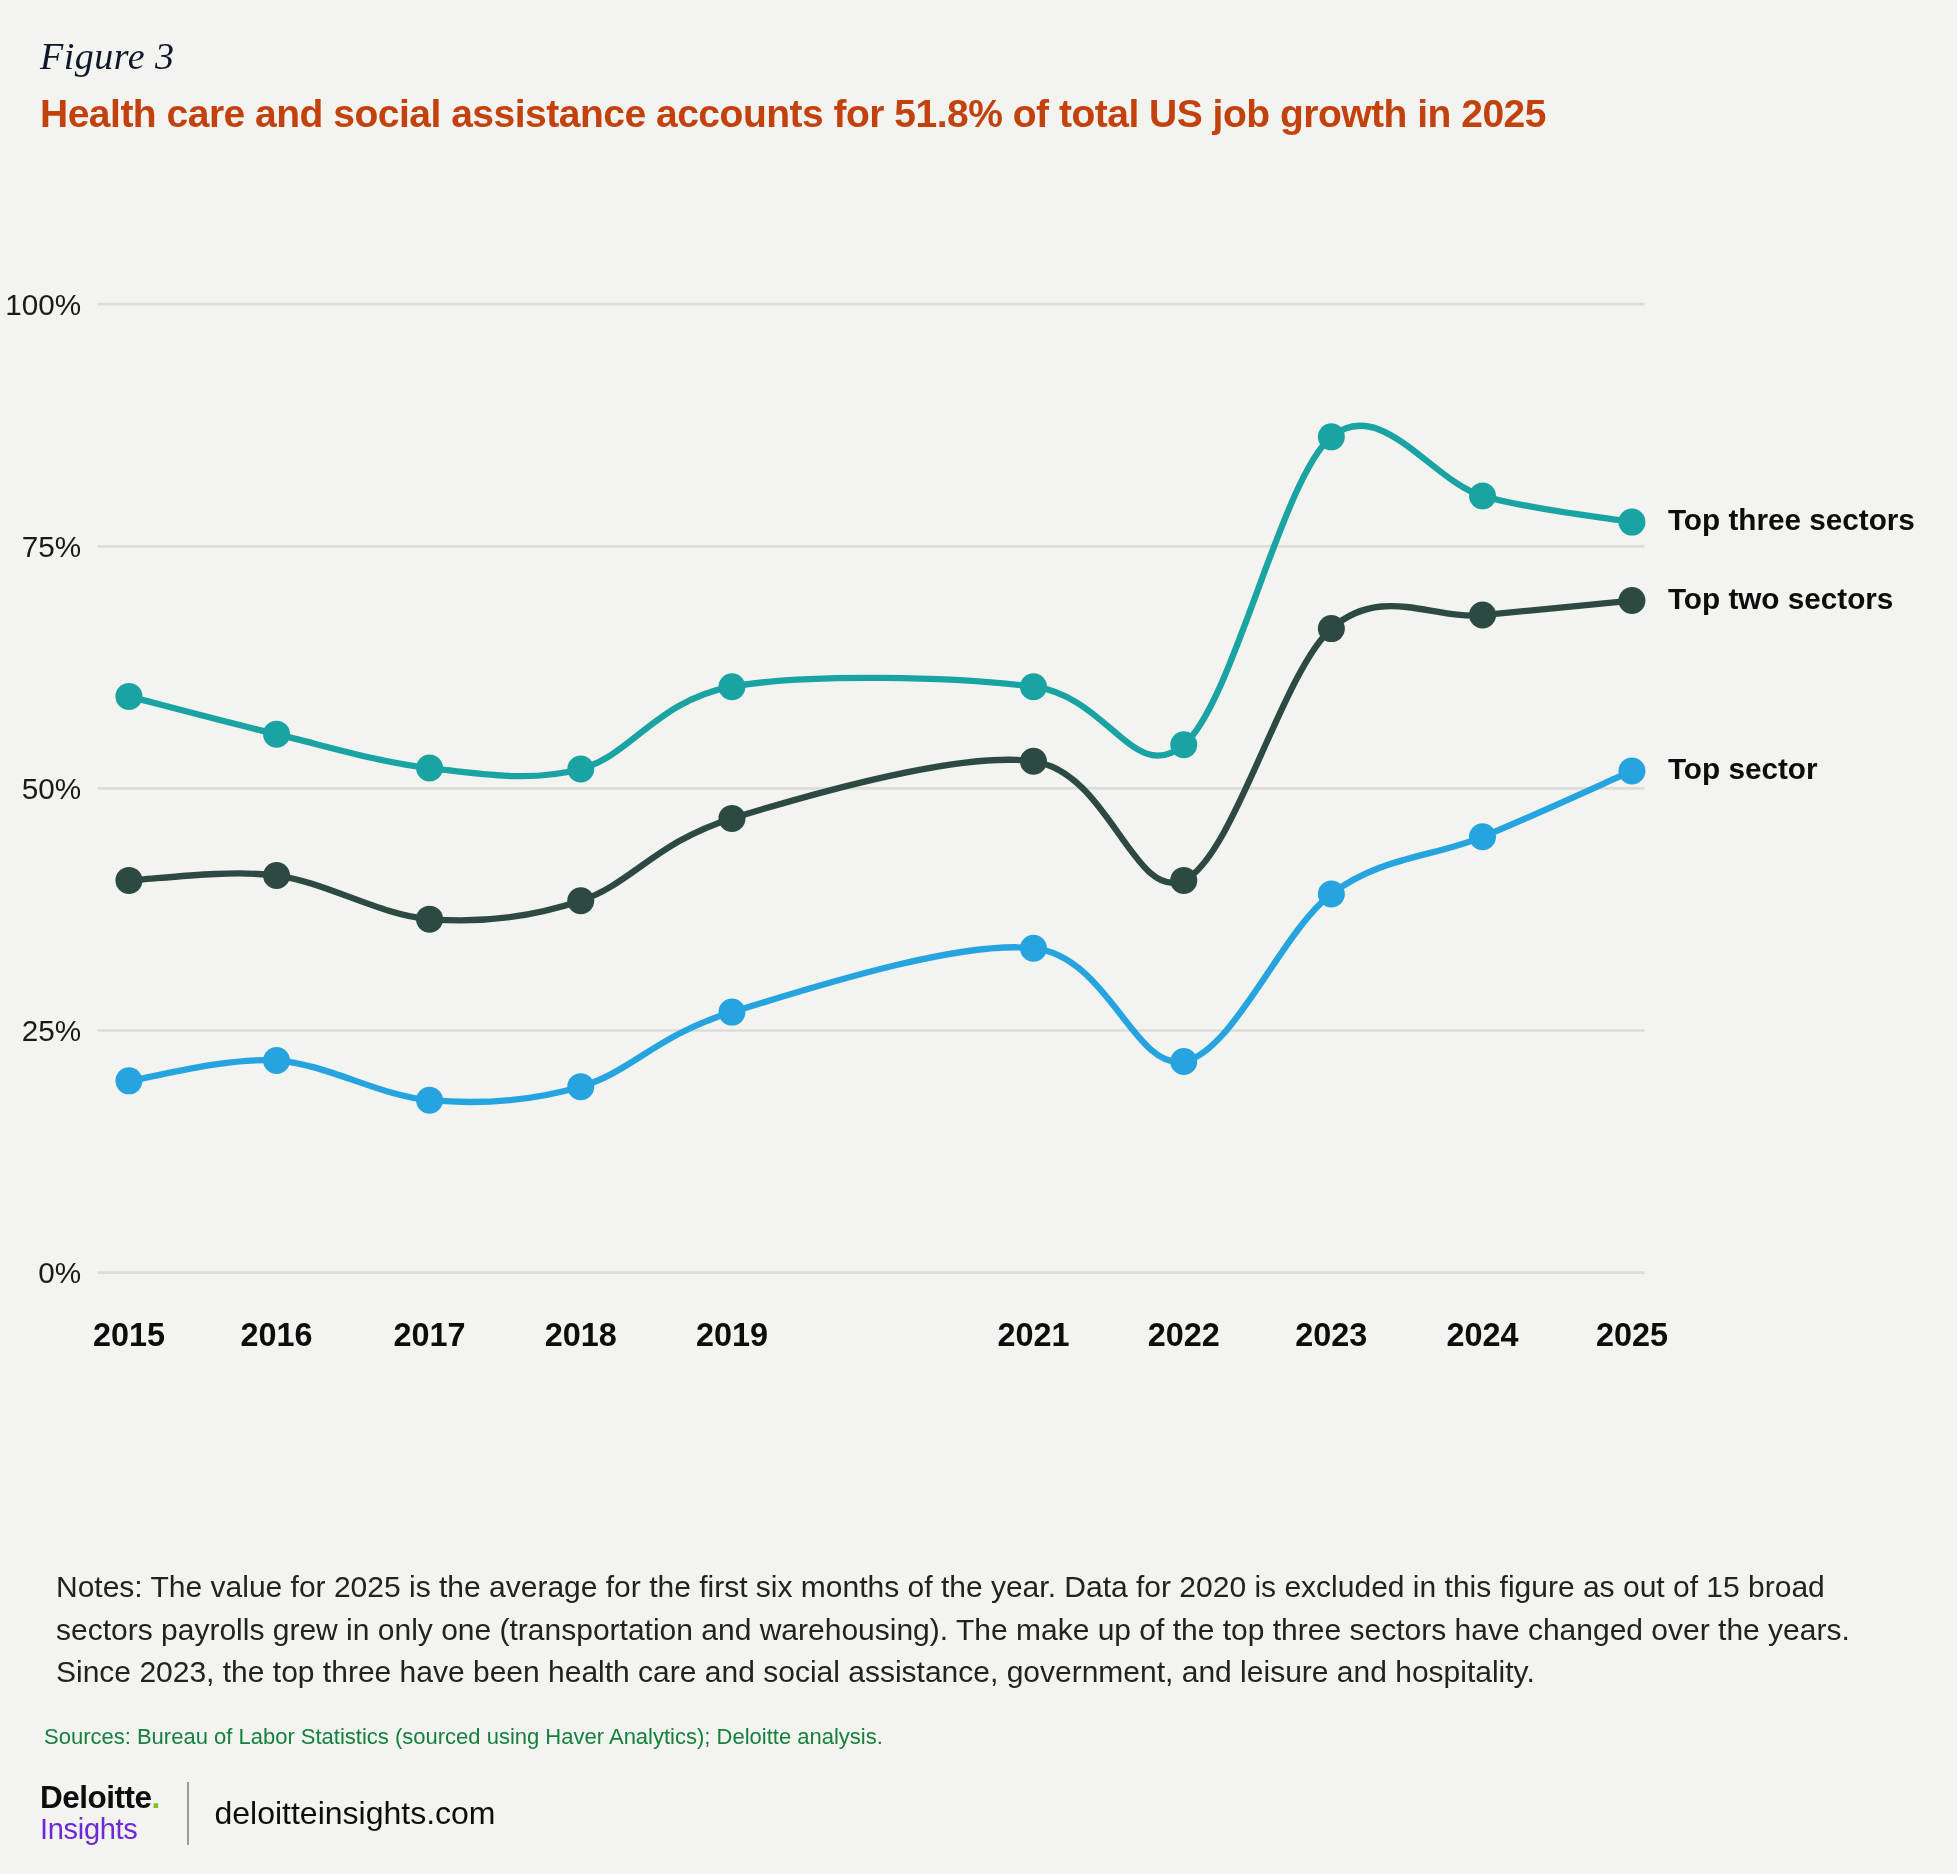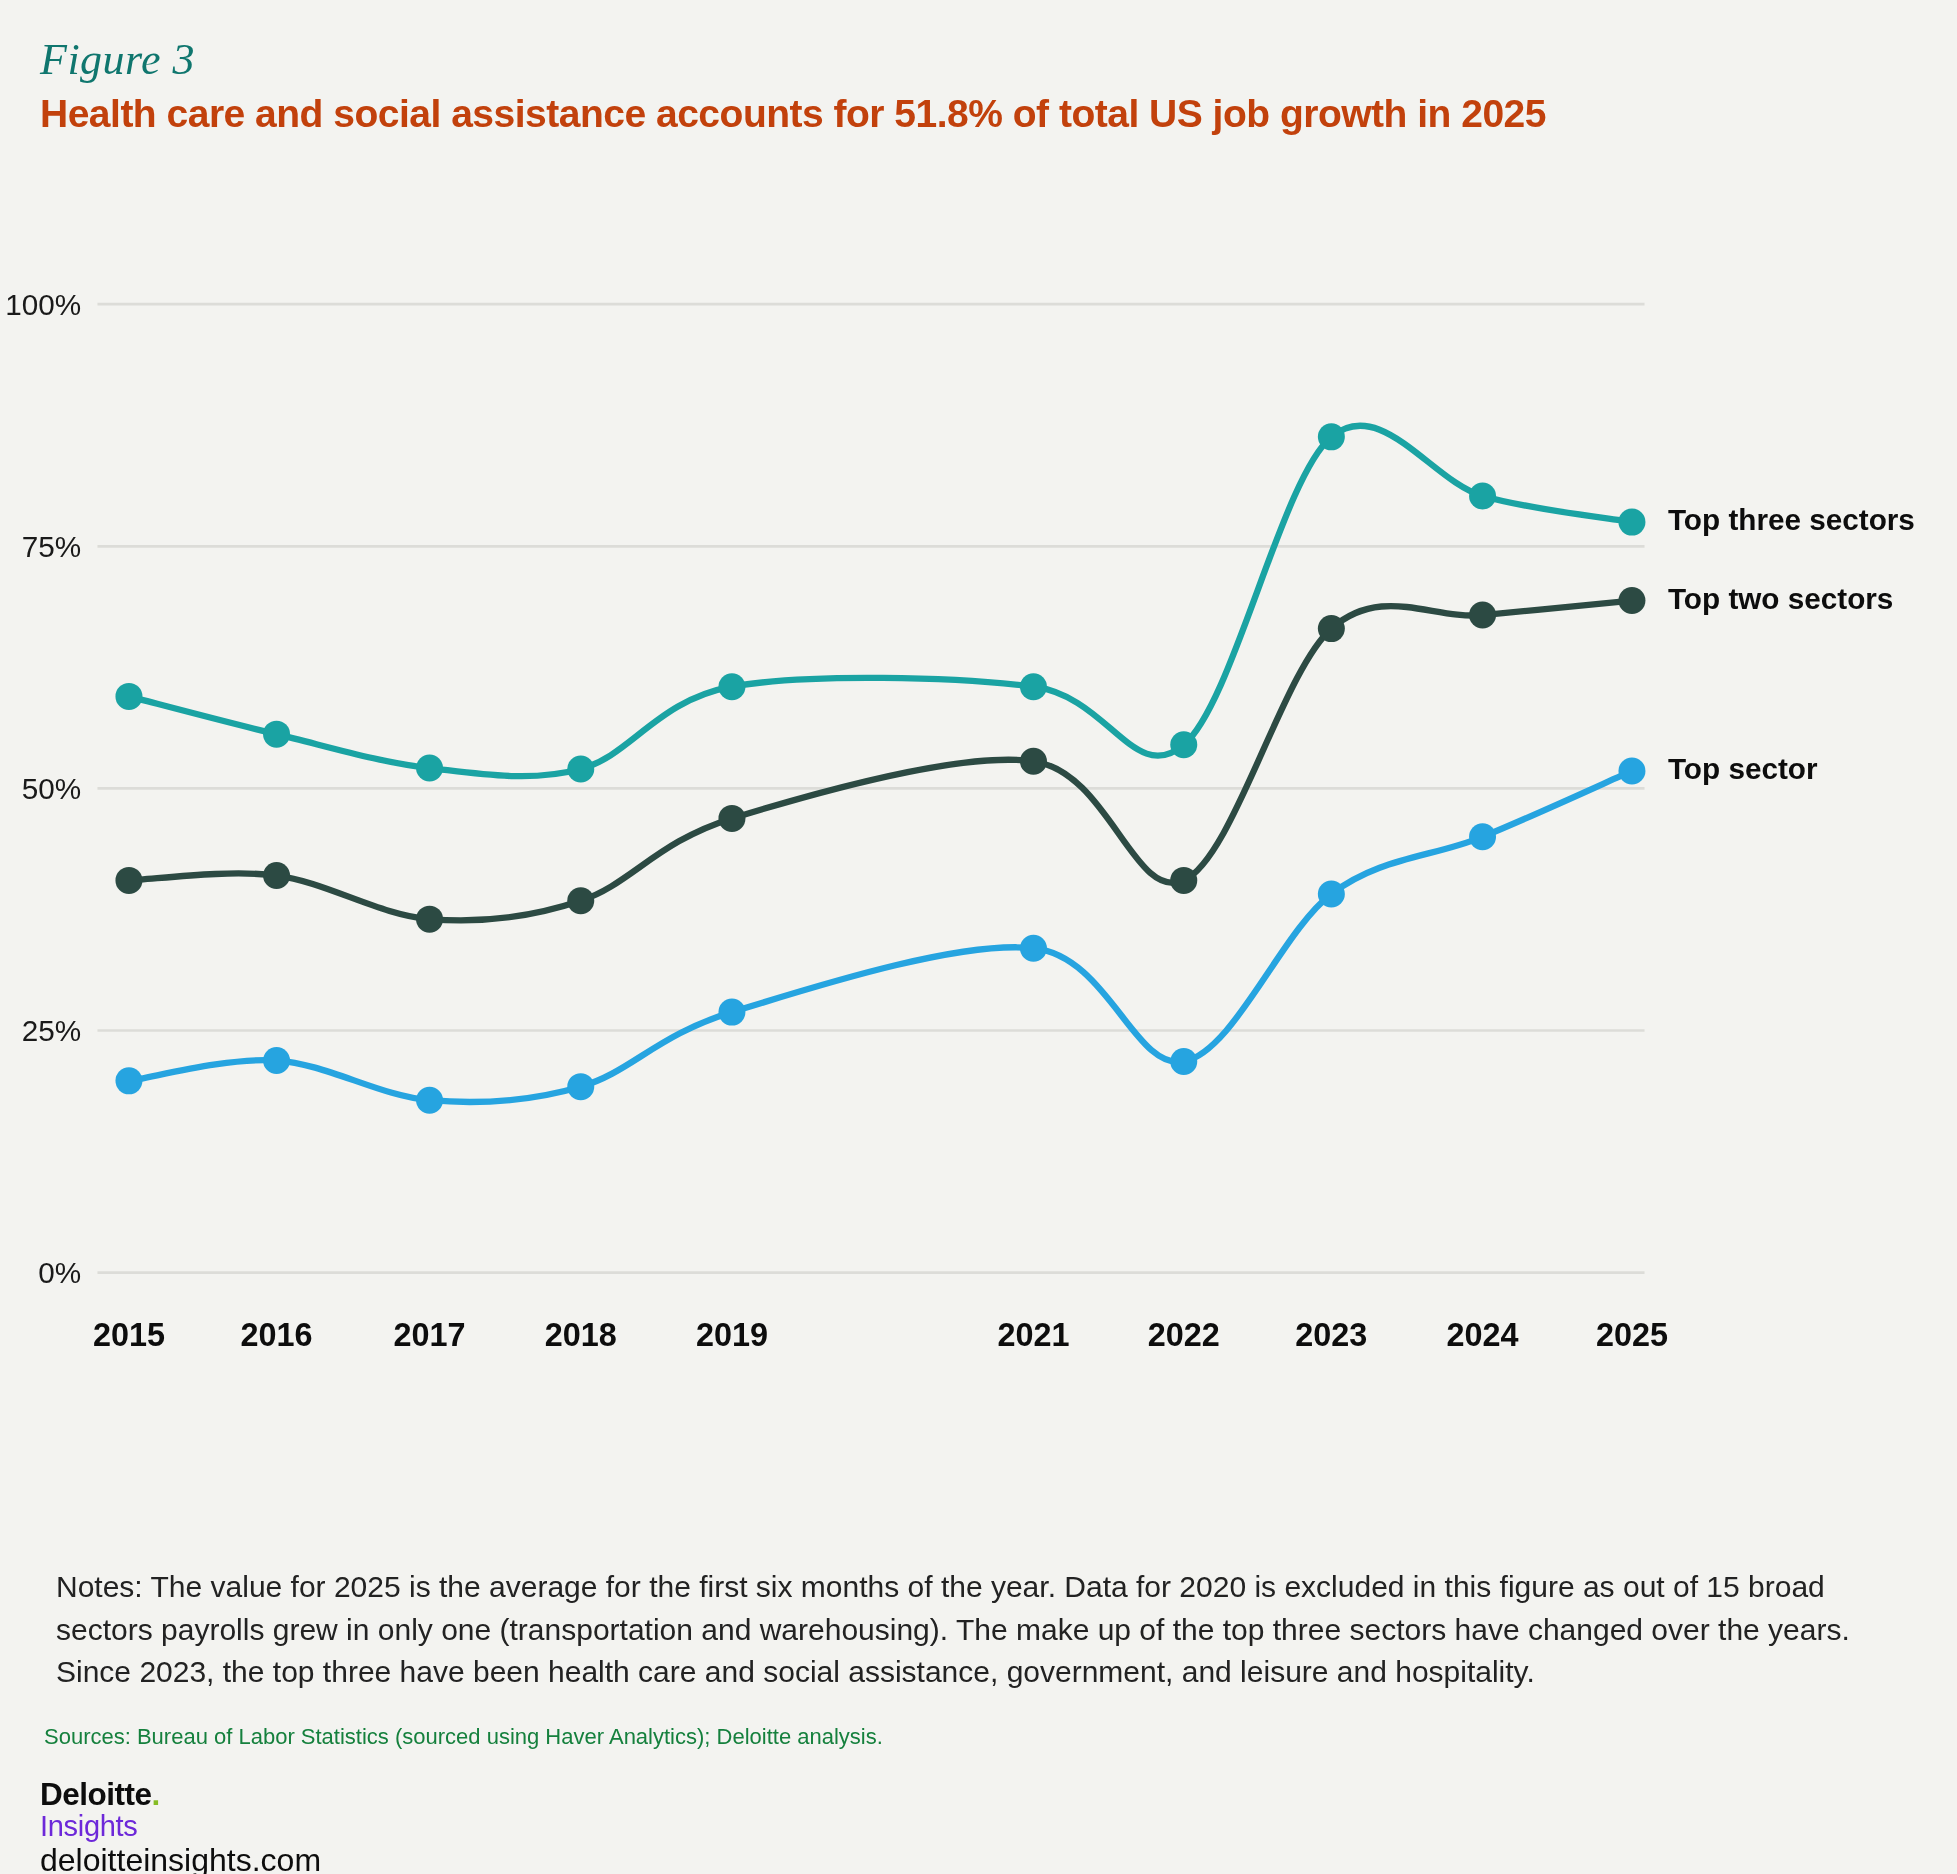--- a/index.html
+++ b/index.html
@@ -21,22 +21,22 @@
     width: 1958px;
     height: 1875px;
     background: #f3f3f0;
   }
   .figure-label {
     position: absolute;
     left: 40px;
     top: 34px;
     font-family: "Liberation Serif", serif;
     font-style: italic;
-    font-size: 44px;
-    color: #0f766e;
+    font-size: 38px;
+    color: #0f172a;
     letter-spacing: 0.5px;
   }
   .chart-title {
     position: absolute;
     left: 40px;
     top: 92px;
     font-family: "Liberation Sans", sans-serif;
     font-weight: bold;
     font-size: 39px;
     letter-spacing: -0.5px;
@@ -82,23 +82,22 @@
     font-size: 22px;
     line-height: 1.42;
     color: #15803d;
     margin: 4px;
   }
   .footer {
     position: absolute;
     left: 40px;
     top: 1778px;
     display: flex;
-    align-items: flex-start;
+    align-items: center;
     height: 70px;
-    flex-direction: column;
   }
   .deloitte-logo {
     display: flex;
     flex-direction: column;
     justify-content: center;
     line-height: 1.05;
   }
   .deloitte-word {
     font-family: "Liberation Sans", sans-serif;
     font-weight: bold;

